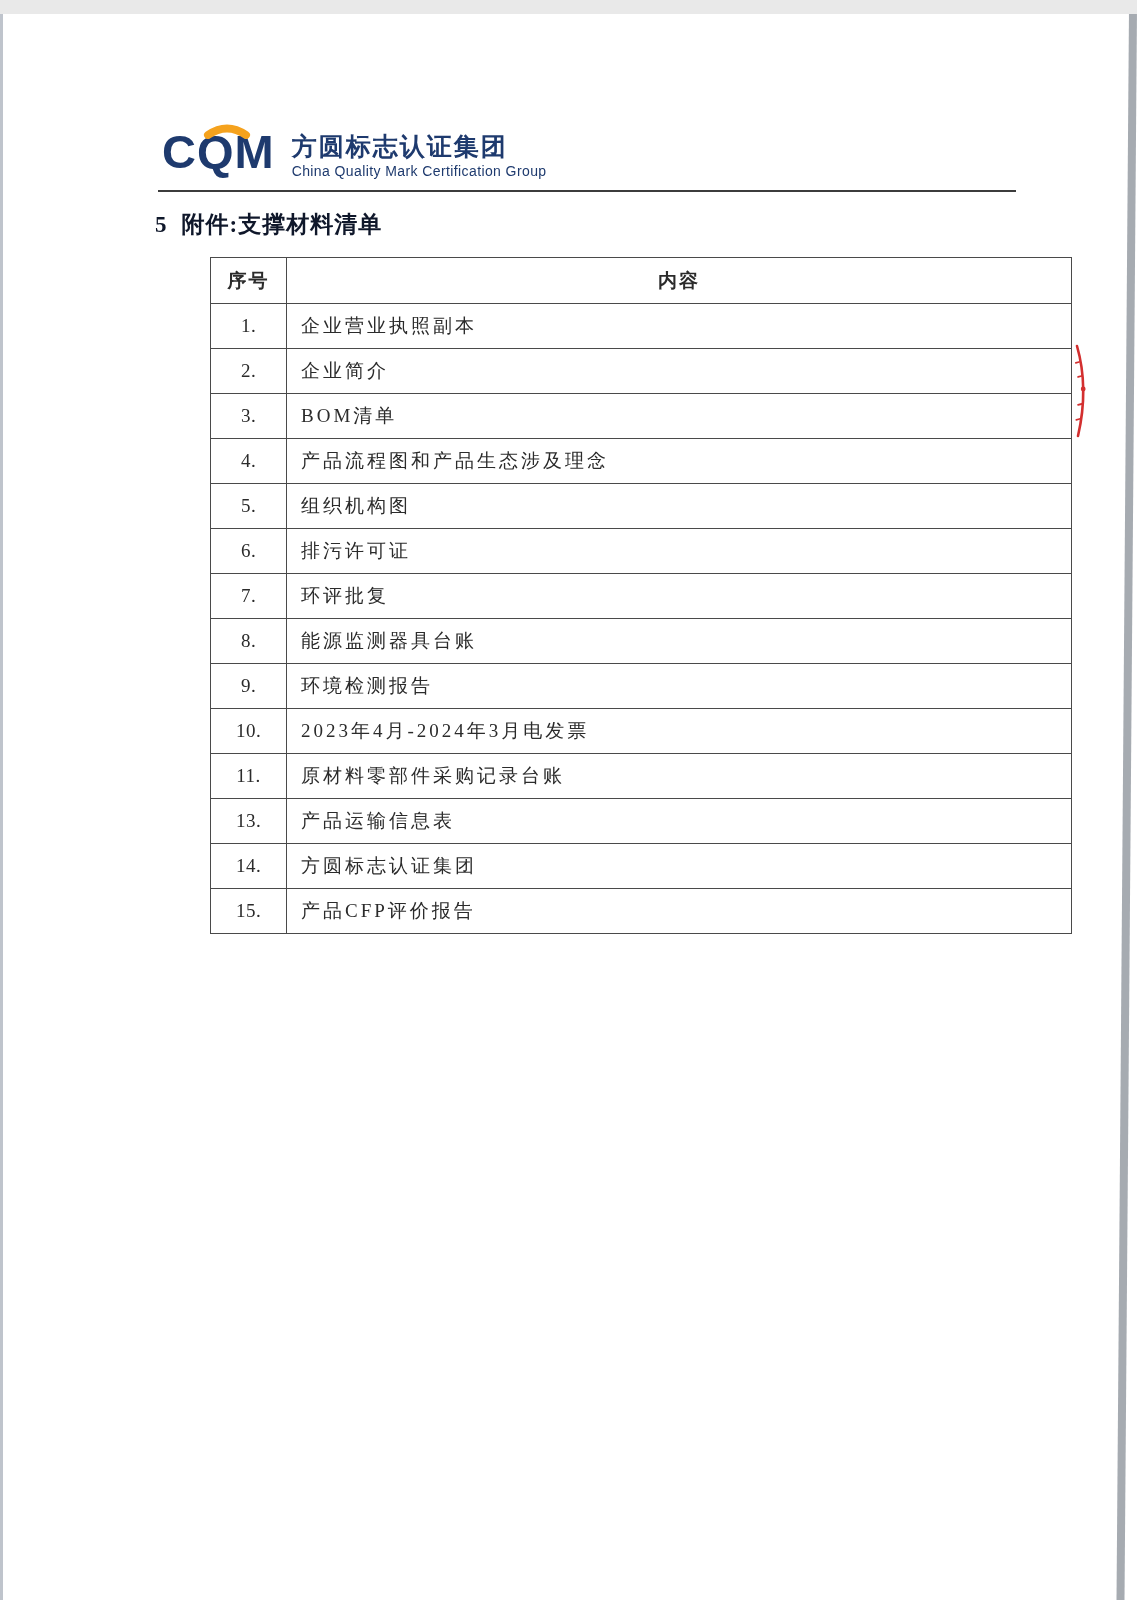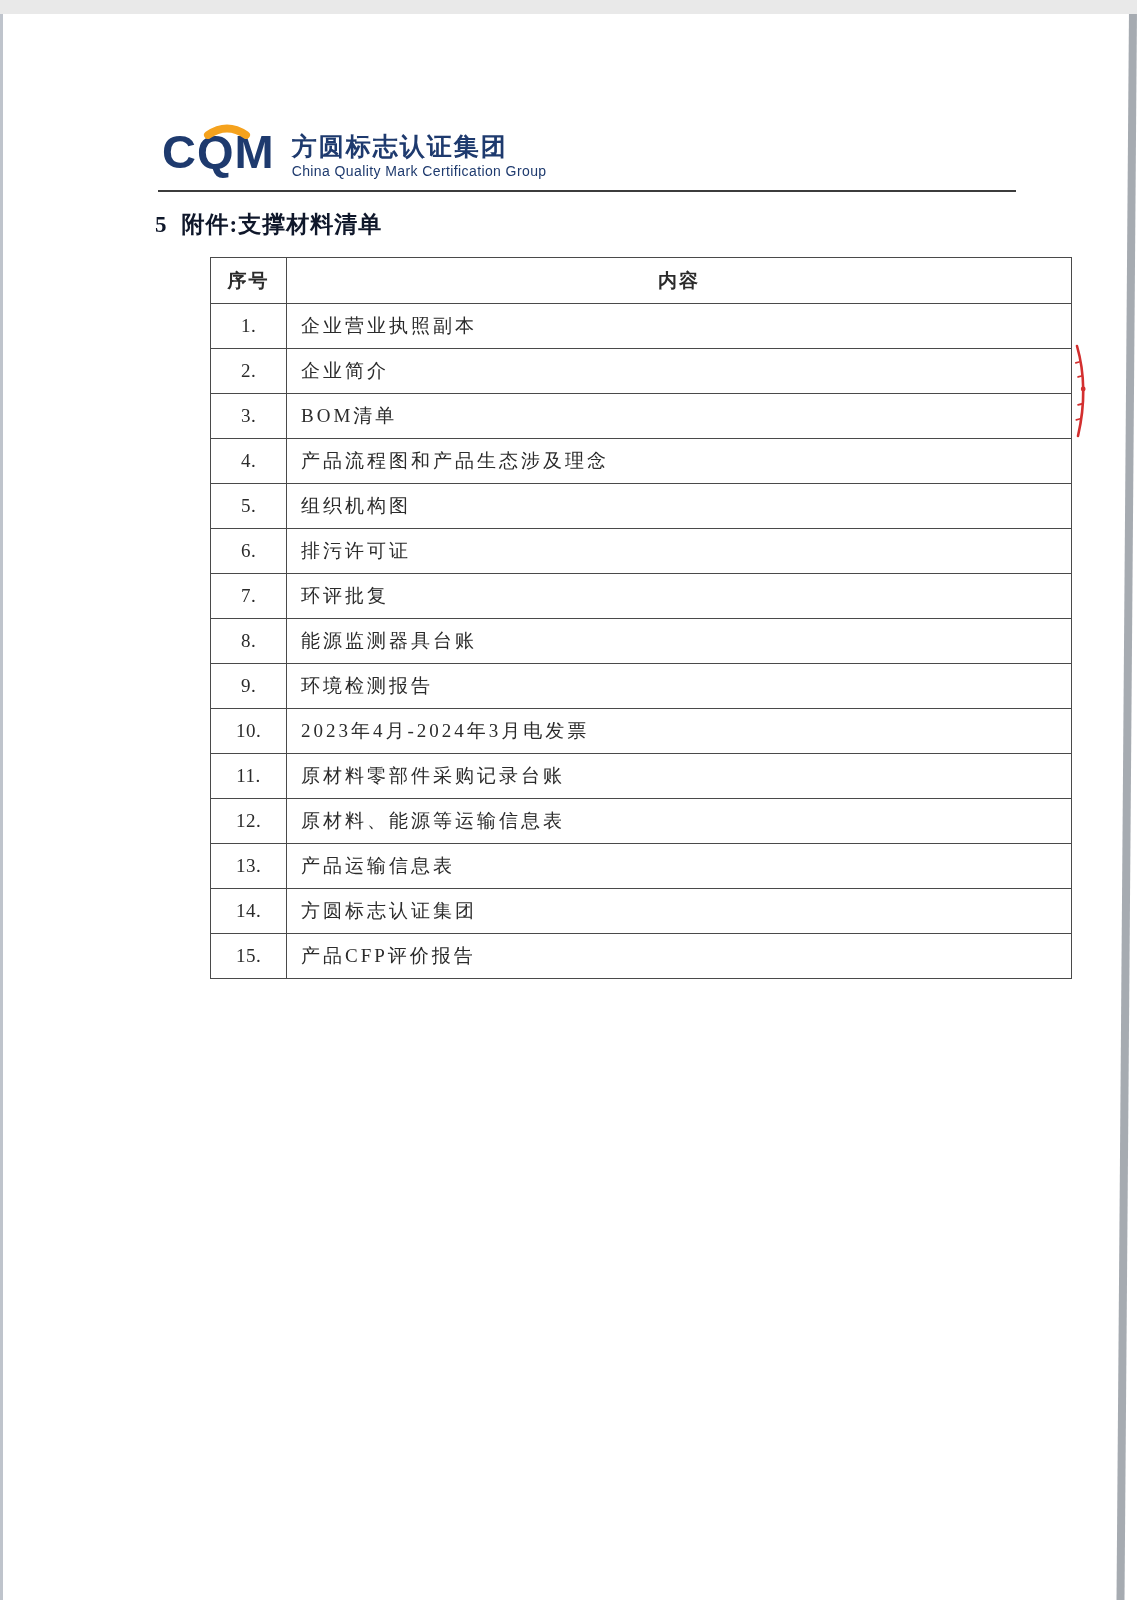--- a/index.html
+++ b/index.html
@@ -199,24 +199,20 @@
       </tr>
       <tr>
         <td class="no">10.</td>
         <td class="content">2023年4月-2024年3月电发票</td>
       </tr>
       <tr>
         <td class="no">11.</td>
         <td class="content">原材料零部件采购记录台账</td>
       </tr>
       <tr>
-        <td class="no">12.</td>
-        <td class="content">原材料、能源等运输信息表</td>
-      </tr>
-      <tr>
         <td class="no">13.</td>
         <td class="content">产品运输信息表</td>
       </tr>
       <tr>
         <td class="no">14.</td>
         <td class="content">方圆标志认证集团</td>
       </tr>
       <tr>
         <td class="no">15.</td>
         <td class="content">产品CFP评价报告</td>

